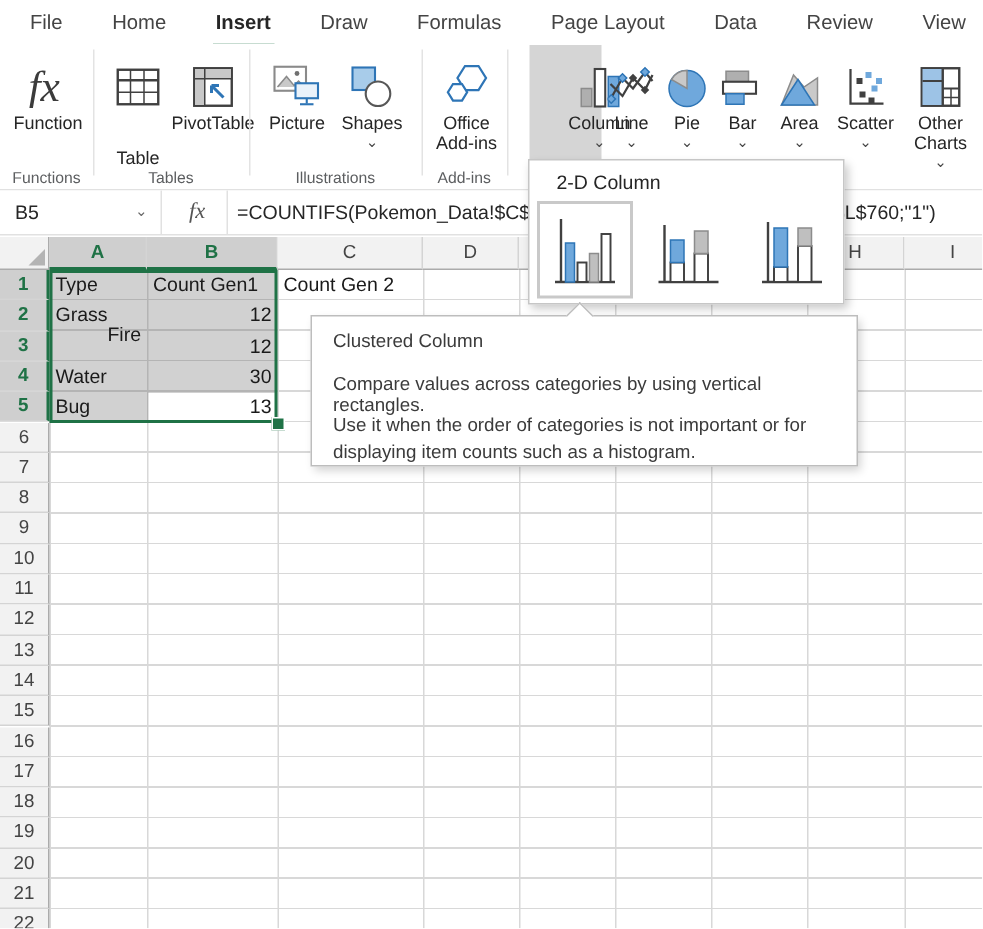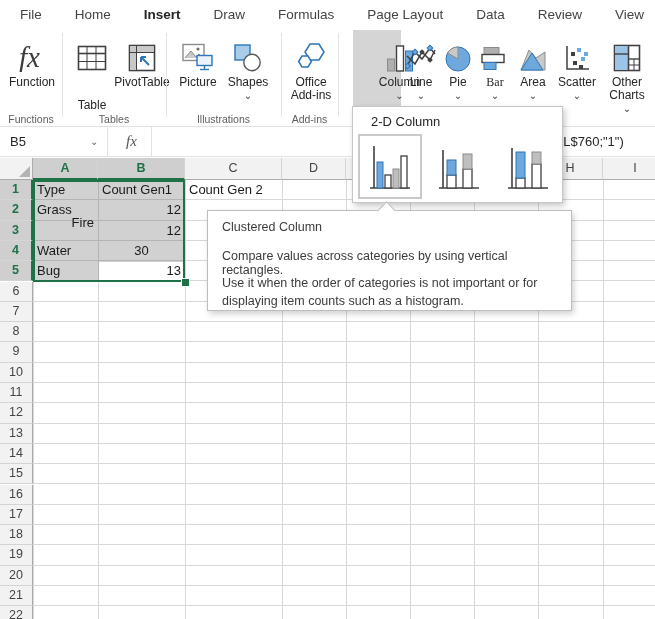--- a/index.html
+++ b/index.html
@@ -206,21 +206,21 @@
     <div class="rbtn" style="left:441px;width:34px;">
       <span class="icon-box">
         <svg width="28" height="28" viewBox="0 0 28 28">
             <circle cx="14" cy="15" r="12" fill="#6FA8DC" stroke="#2E75B6"></circle>
             <path d="M14 15 L14 3 A12 12 0 0 0 3.6 9 Z" fill="#C9C9C9" stroke="#8C8C8C"></path>
           </svg>
       </span>
       <span class="lbl">Pie</span>
       <span class="chev">⌄</span>
     </div>
-    <div class="rbtn" style="left:478px;width:34px;font-family:Liberation Serif, serif;">
+    <div class="rbtn" style="left:478px;width:34px;">
       <span class="icon-box">
         <svg width="28" height="26" viewBox="0 0 28 26">
             <rect x="3" y="1.5" width="15" height="7" fill="#AFAFAF" stroke="#8C8C8C"></rect>
             <rect x="1" y="8.5" width="22" height="8" fill="#fff" stroke="#404040" stroke-width="1.4"></rect>
             <rect x="3" y="16.5" width="12" height="7" fill="#6FA8DC" stroke="#2E75B6"></rect>
           </svg>
       </span>
       <span class="lbl">Bar</span>
       <span class="chev">⌄</span>
     </div>
@@ -274,20 +274,21 @@
     <div class="rgroup-label" style="left:166px;width:115px;">Illustrations</div>
     <div class="rgroup-label" style="left:281px;width:57px;">Add-ins</div>
   </div>
 
   <div id="formulabar">
     <div class="namebox">
       <span>B5</span>
       <span class="namebox-chev">⌄</span>
     </div>
     <div class="fxbtn">fx</div>
+    <div class="formula-left">=COUNTIFS(Pokemon_Data!$C$</div>
     <div class="formula-right">$L$760;"1")</div>
   </div>
 
   <div id="sheet">
     <div class="gridlines"></div>
     <div class="corner"></div>
     <div id="sheet-dynamic">
         <div class="colhdr sel" style="left: 33px; width: 65px;">A</div>
         <div class="colhdr sel" style="left: 98px; width: 87px;">B</div>
         <div class="colhdr" style="left: 185px; width: 97px;">C</div>
@@ -331,21 +332,21 @@
         <div class="sel-overlay" style="left: 33px; top: 22px; width: 152px; height: 101.5px;"></div>
         <div class="active-cell" style="left: 99px; top: 104.2px; width: 85px; height: 18.3px;"></div>
         <div class="cellt" style="left: 33px; width: 65px; top: 22px; height: 20.3px; line-height: 20.3px; text-align: left;">Type</div>
         <div class="cellt" style="left: 98px; width: 87px; top: 22px; height: 20.3px; line-height: 20.3px; text-align: left;">Count Gen1</div>
         <div class="cellt" style="left: 185px; width: 97px; top: 22px; height: 20.3px; line-height: 20.3px; text-align: left;">Count Gen 2</div>
         <div class="cellt" style="left: 33px; width: 65px; top: 42.3px; height: 20.3px; line-height: 20.3px; text-align: left;">Grass</div>
         <div class="cellt" style="left: 98px; width: 87px; top: 42.3px; height: 20.3px; line-height: 20.3px; text-align: right;">12</div>
         <div class="cellt" style="left: 33px; width: 65px; top: 55px; height: 20.3px; line-height: 20.3px; text-align: right;">Fire</div>
         <div class="cellt" style="left: 98px; width: 87px; top: 62.6px; height: 20.3px; line-height: 20.3px; text-align: right;">12</div>
         <div class="cellt" style="left: 33px; width: 65px; top: 82.9px; height: 20.3px; line-height: 20.3px; text-align: left;">Water</div>
-        <div class="cellt" style="left: 98px; width: 87px; top: 82.9px; height: 20.3px; line-height: 20.3px; text-align: center;">30</div>
+        <div class="cellt" style="left: 98px; width: 87px; top: 82.9px; height: 20.3px; line-height: 20.3px; text-align: right;">30</div>
         <div class="cellt" style="left: 33px; width: 65px; top: 103.2px; height: 20.3px; line-height: 20.3px; text-align: left;">Bug</div>
         <div class="cellt" style="left: 98px; width: 87px; top: 103.2px; height: 20.3px; line-height: 20.3px; text-align: right;">13</div>
         <div class="sel-border" style="left: 33px; top: 22px; width: 152px; height: 101.5px;"></div>
         <div class="fill-handle" style="left: 181px; top: 119.5px;"></div>
       </div>
   </div>
 
   <div id="chart-dropdown">
     <div class="dd-title">2-D Column</div>
     <div class="dd-item selected" style="left:5px;">

